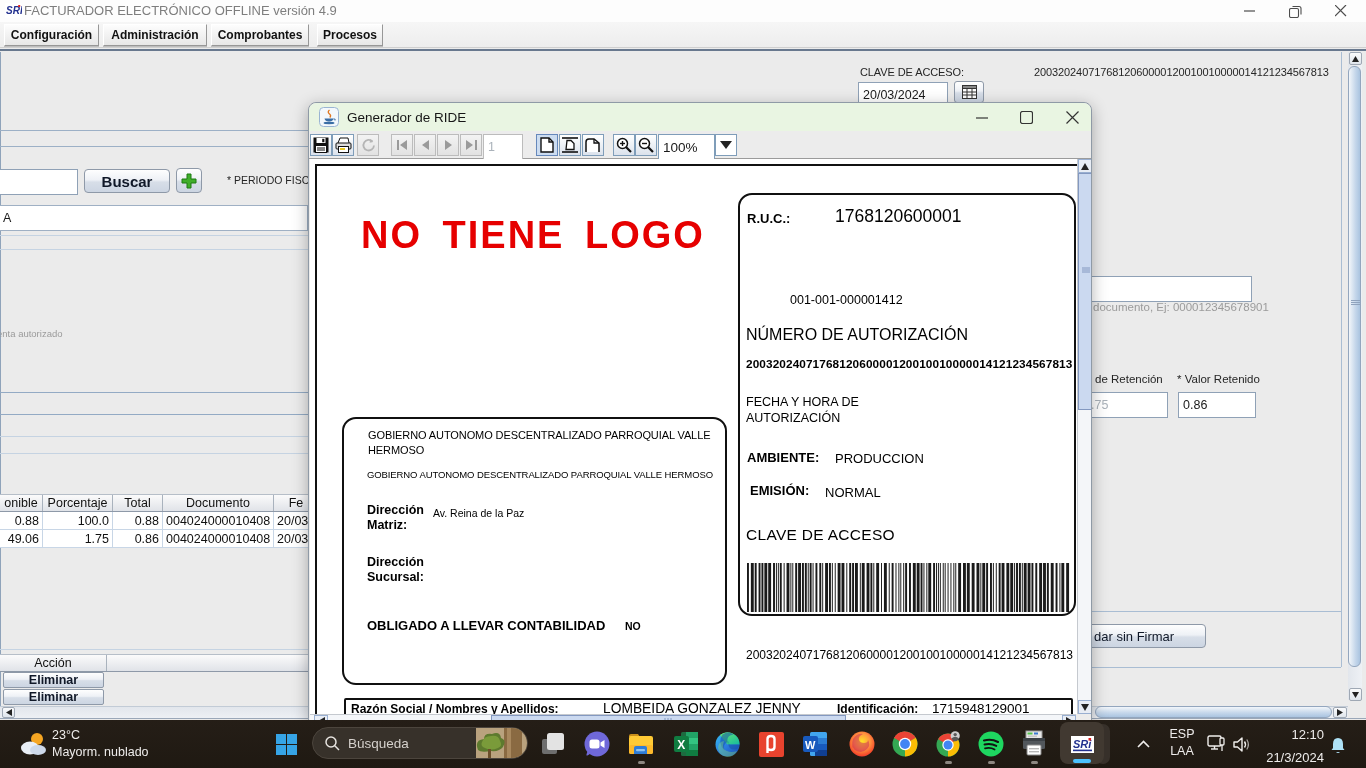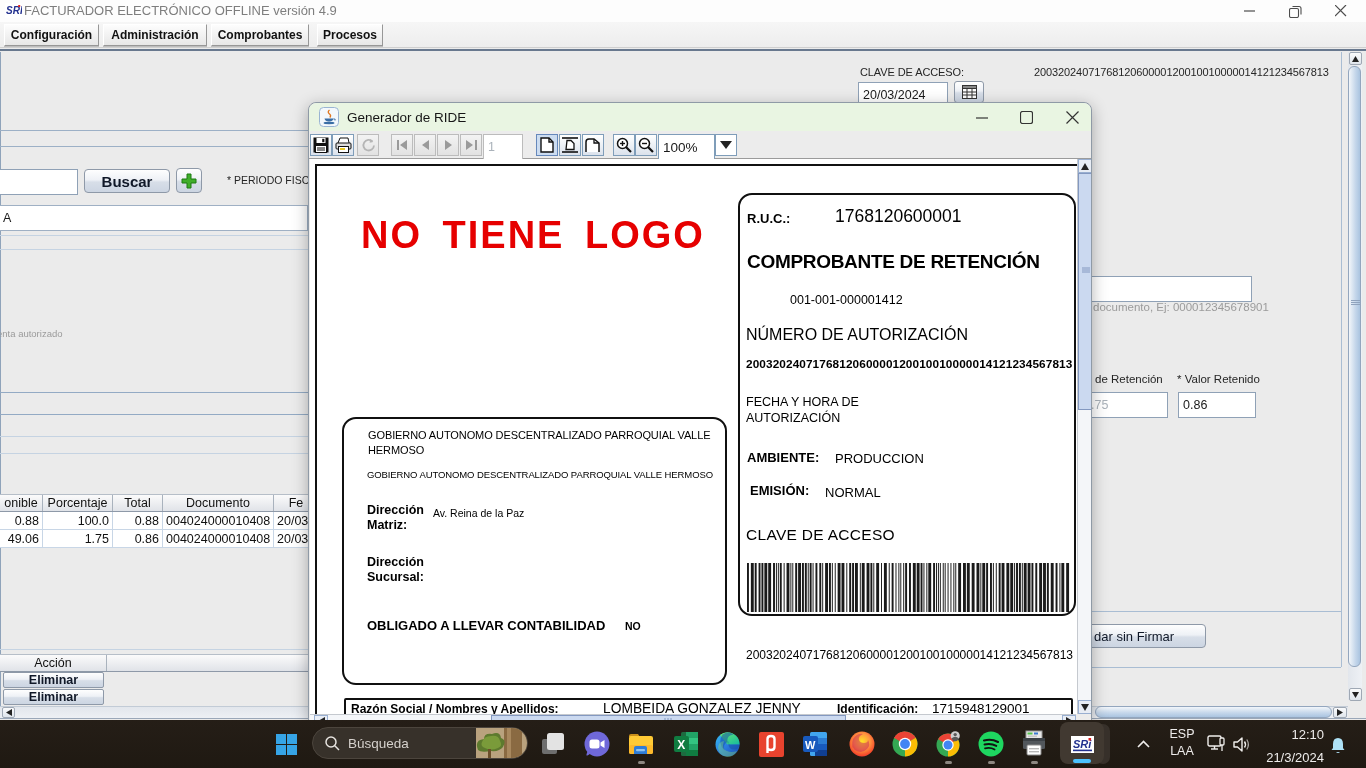--- a/index.html
+++ b/index.html
@@ -350,21 +350,20 @@
   <div id="dlg-viewport">
 
     <div class="abs" style="left:5px;top:5px;width:762px;height:2px;background:#111"></div>
     <div class="abs" style="left:5px;top:5px;width:2px;height:550px;background:#111"></div>
 
     <div class="doc-t" style="left:51px;top:55px;font-size:38px;font-weight:bold;color:#e60000;letter-spacing:2px;word-spacing:8px">NO  TIENE LOGO</div>
 
     <div class="docbox" style="left:428px;top:34px;width:338px;height:423px">
       <div class="doc-t" style="left:7px;top:16px;font-size:13px;font-weight:bold">R.U.C.:</div>
       <div class="doc-t" style="left:95px;top:11px;font-size:17.5px">1768120600001</div>
-      <div class="doc-t" style="left:7px;top:56px;font-size:19px;font-weight:bold;letter-spacing:-0.3px">COMPROBANTE DE RETENCIÓN</div>
       <div class="doc-t" style="left:50px;top:98px;font-size:12.5px">001-001-000001412</div>
       <div class="doc-t" style="left:6px;top:131px;font-size:16px">NÚMERO DE AUTORIZACIÓN</div>
       <div class="doc-t" style="left:6px;top:162px;font-size:11.8px;font-weight:bold;letter-spacing:0.1px">2003202407176812060000120010010000014121234567813</div>
       <div class="doc-t" style="left:6px;top:200px;font-size:12.5px;white-space:normal;width:125px;line-height:15.5px">FECHA Y HORA DE AUTORIZACIÓN</div>
       <div class="doc-t" style="left:7px;top:255px;font-size:13px;font-weight:bold">AMBIENTE:</div>
       <div class="doc-t" style="left:95px;top:256px;font-size:13px">PRODUCCION</div>
       <div class="doc-t" style="left:10px;top:288px;font-size:13px;font-weight:bold">EMISIÓN:</div>
       <div class="doc-t" style="left:85px;top:290px;font-size:13px">NORMAL</div>
       <div class="doc-t" style="left:6px;top:331px;font-size:15.5px;letter-spacing:0.3px">CLAVE DE ACCESO</div>
       <svg id="barcode" class="abs" style="left:7px;top:368px" width="324" height="49">
@@ -522,20 +521,29 @@
   </div>
   <div class="msb-box" style="left:753px;top:612px;width:14px;height:11px">
     <svg width="7" height="8">
         <path d="M0 0 L7 4 L0 8 Z" fill="#222"></path>
       </svg>
   </div>
 </div>
 
 <div id="taskbar" class="abs">
 
+  <div class="abs" style="left:8px;top:2px;width:170px;height:44px">
+    <svg class="abs" style="left:10px;top:9px" width="30" height="26" viewBox="0 0 30 26">
+      <circle cx="19" cy="8" r="6" fill="#f5a623"></circle>
+      <ellipse cx="12" cy="17" rx="9" ry="6.5" fill="#e8eef6"></ellipse>
+      <ellipse cx="20" cy="19" rx="8" ry="5" fill="#cdd9ea"></ellipse>
+    </svg>
+    <span class="tb-text" style="left:44px;top:6px">23°C</span>
+    <span class="tb-text" style="left:44px;top:23px">Mayorm. nublado</span>
+  </div>
 
   <div class="tb-icon" style="left:273px;top:11px">
     <svg width="21" height="21" viewBox="0 0 21 21">
       <rect x="0" y="0" width="10" height="10" fill="#36a4e6"></rect>
         <rect x="11" y="0" width="10" height="10" fill="#36a4e6"></rect>
       <rect x="0" y="11" width="10" height="10" fill="#36a4e6"></rect>
         <rect x="11" y="11" width="10" height="10" fill="#36a4e6"></rect>
     </svg>
   </div>
 

